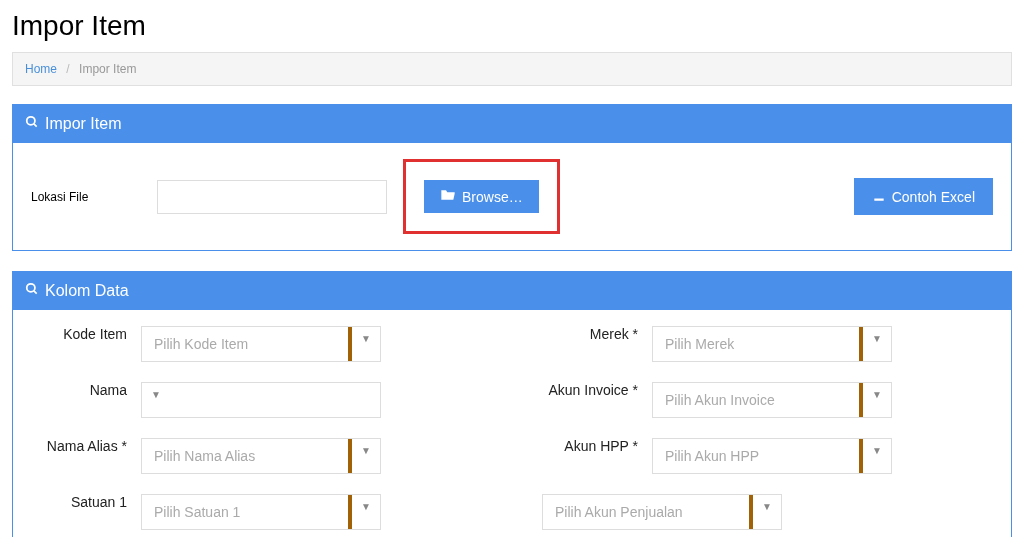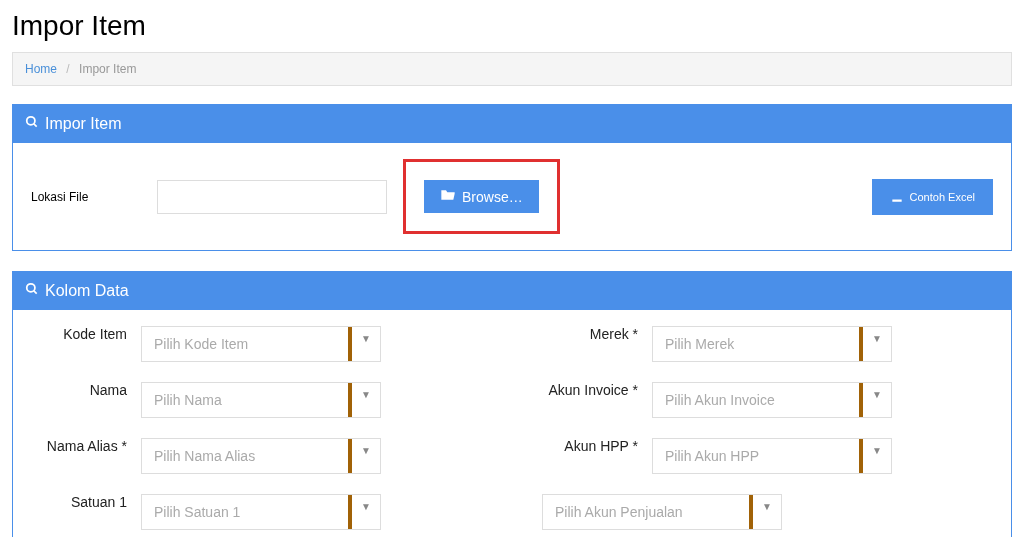--- a/index.html
+++ b/index.html
@@ -60,21 +60,21 @@
       display: inline-flex;
       align-items: center;
       gap: 6px;
       cursor: pointer;
     }
     .btn-excel {
       background: #4a8fe9;
       color: #fff;
       border: none;
       padding: 10px 18px;
-      font-size: 11px;
+      font-size: 14px;
       display: inline-flex;
       align-items: center;
       gap: 6px;
       cursor: pointer;
       margin-left: auto;
     }
 
     .columns {
       display: flex;
       gap: 60px;
@@ -192,21 +192,20 @@
             <div class="field-label">Kode Item</div>
             <div class="select">
               <div class="select-text">Pilih Kode Item</div>
               <div class="select-caret">▼</div>
             </div>
           </div>
 
           <div class="field-row">
             <div class="field-label">Nama</div>
             <div class="select">
-              <div class="select-text">Pilih Nama</div>
               <div class="select-caret">▼</div>
             </div>
           </div>
 
           <div class="field-row">
             <div class="field-label">Nama Alias *</div>
             <div class="select">
               <div class="select-text">Pilih Nama Alias</div>
               <div class="select-caret">▼</div>
             </div>

